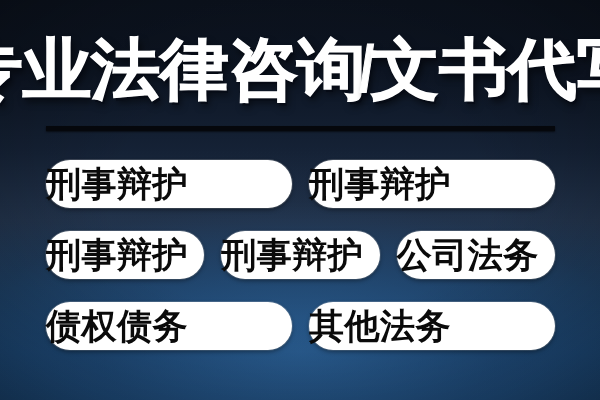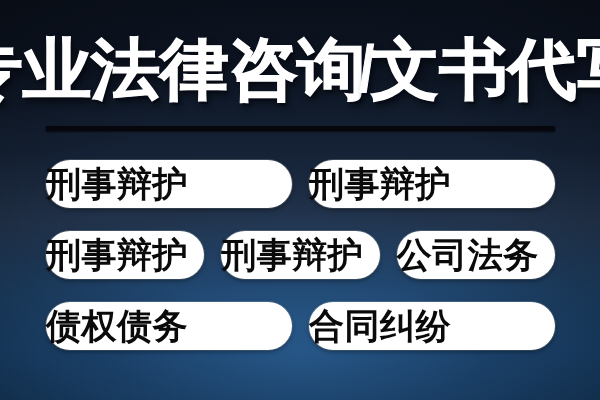--- a/index.html
+++ b/index.html
@@ -167,18 +167,18 @@
       <div class="pill">
         <span class="pill-label">公司法务</span>
       </div>
     </div>
 
     <div class="pill-row">
       <div class="pill">
         <span class="pill-label">债权债务</span>
       </div>
       <div class="pill">
-        <span class="pill-label">合同纠纷</span>
+        <span class="pill-label">其他法务</span>
       </div>
     </div>
 
   </div>
 </div>
 
 </body></html>

